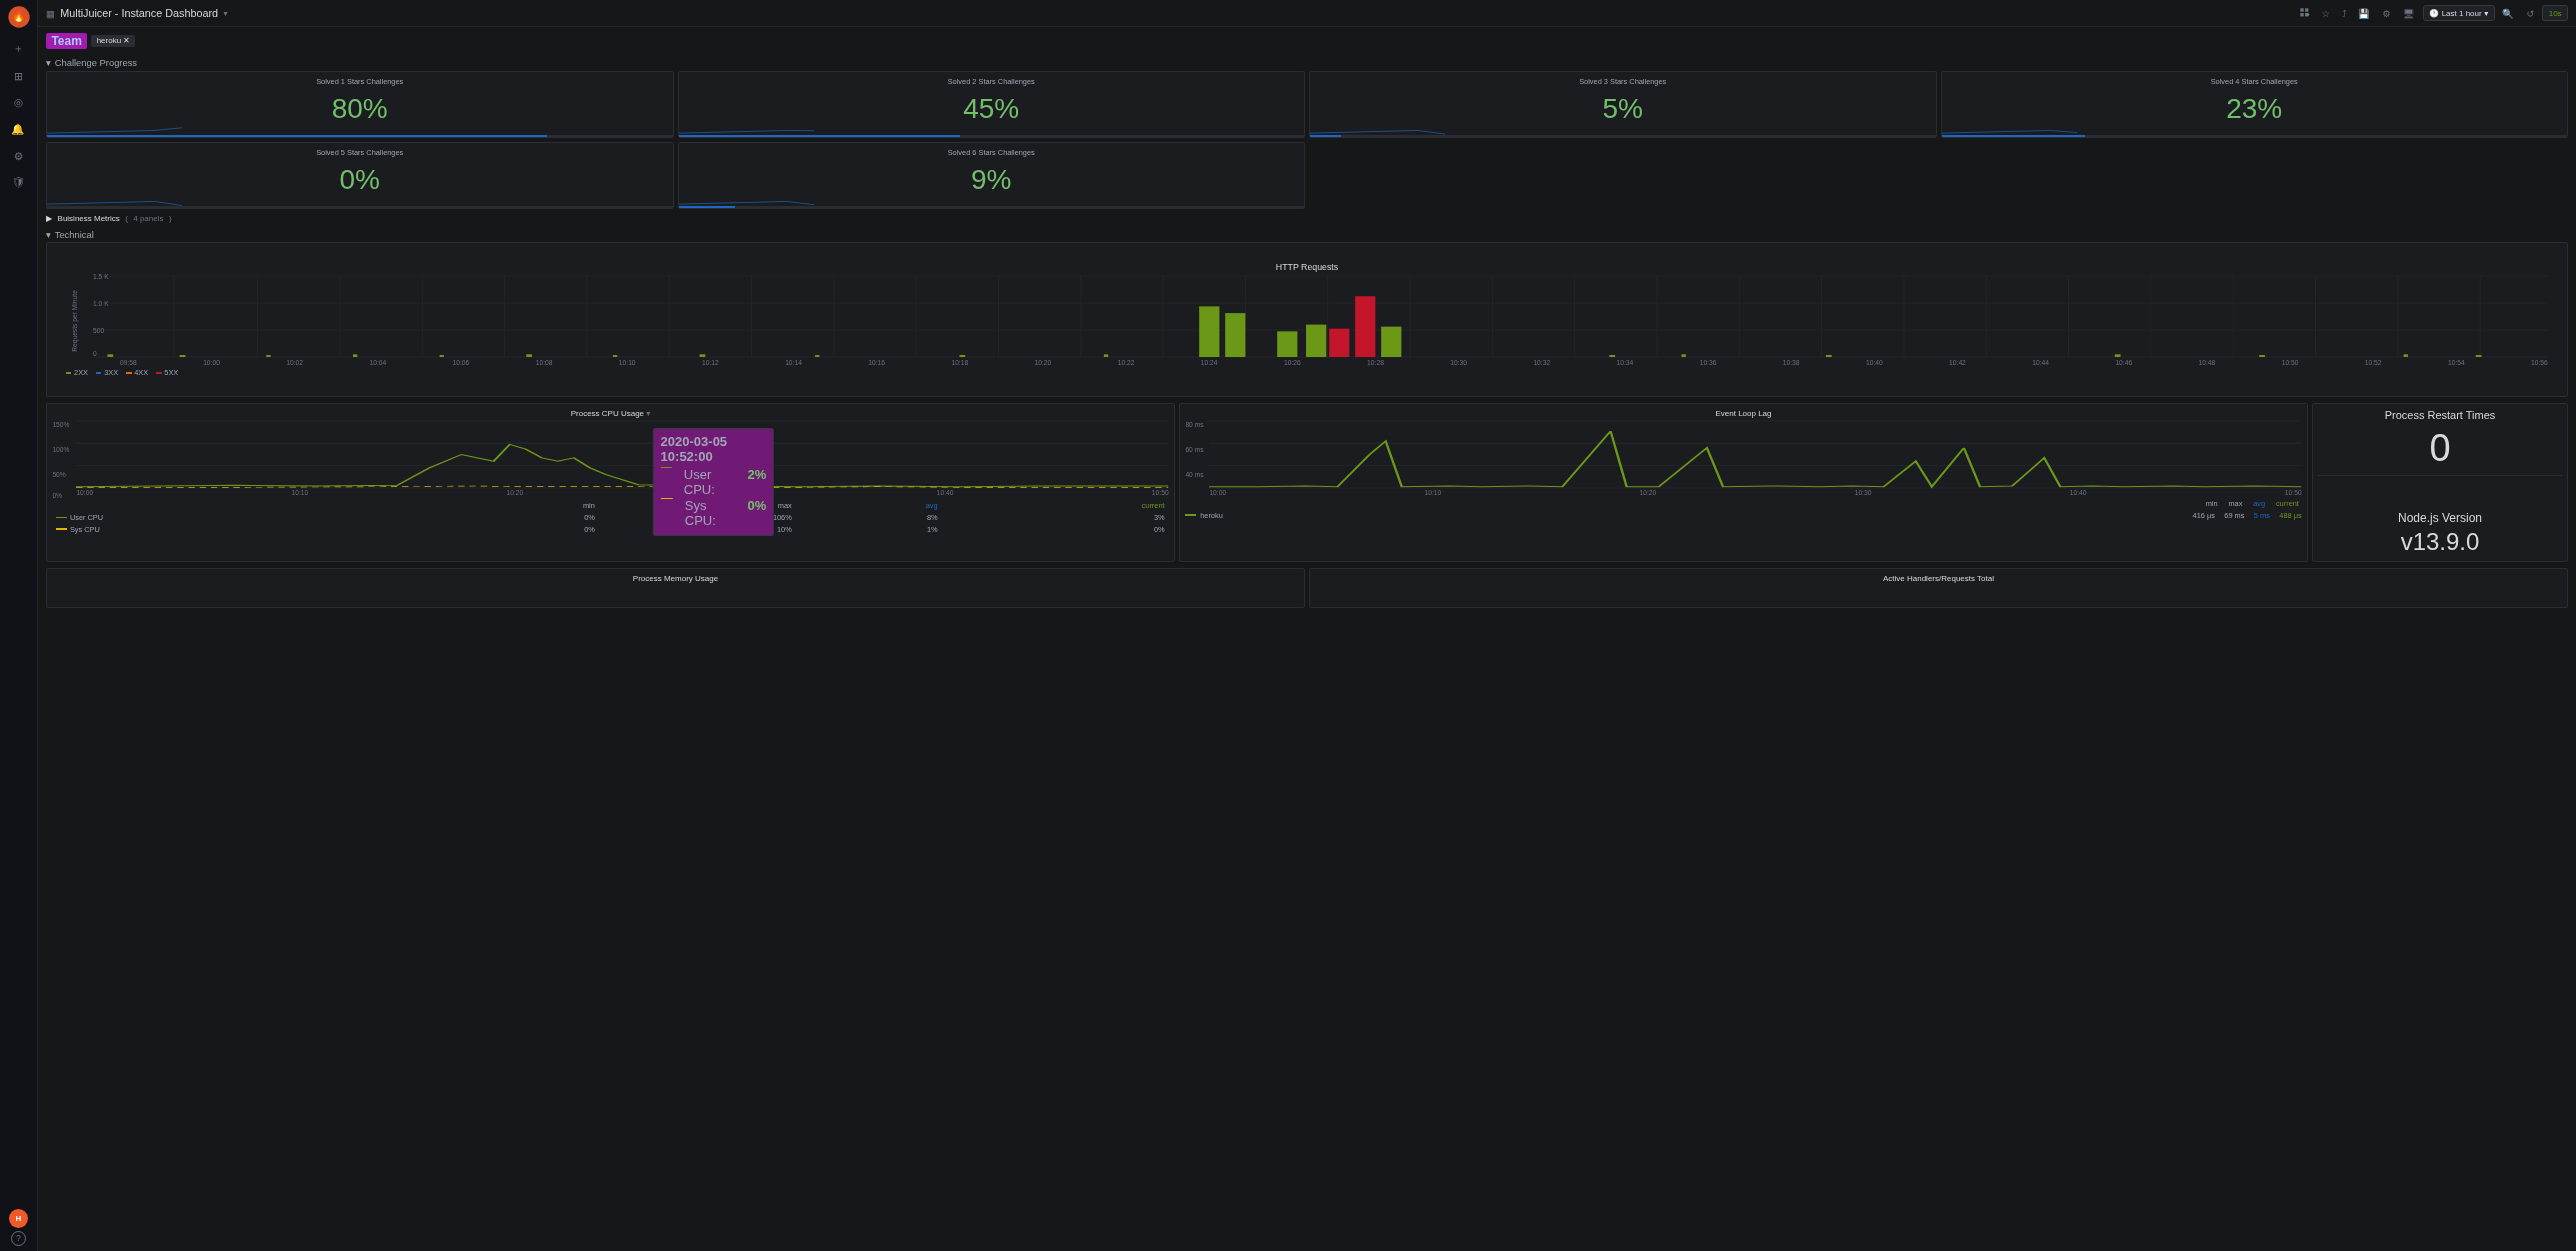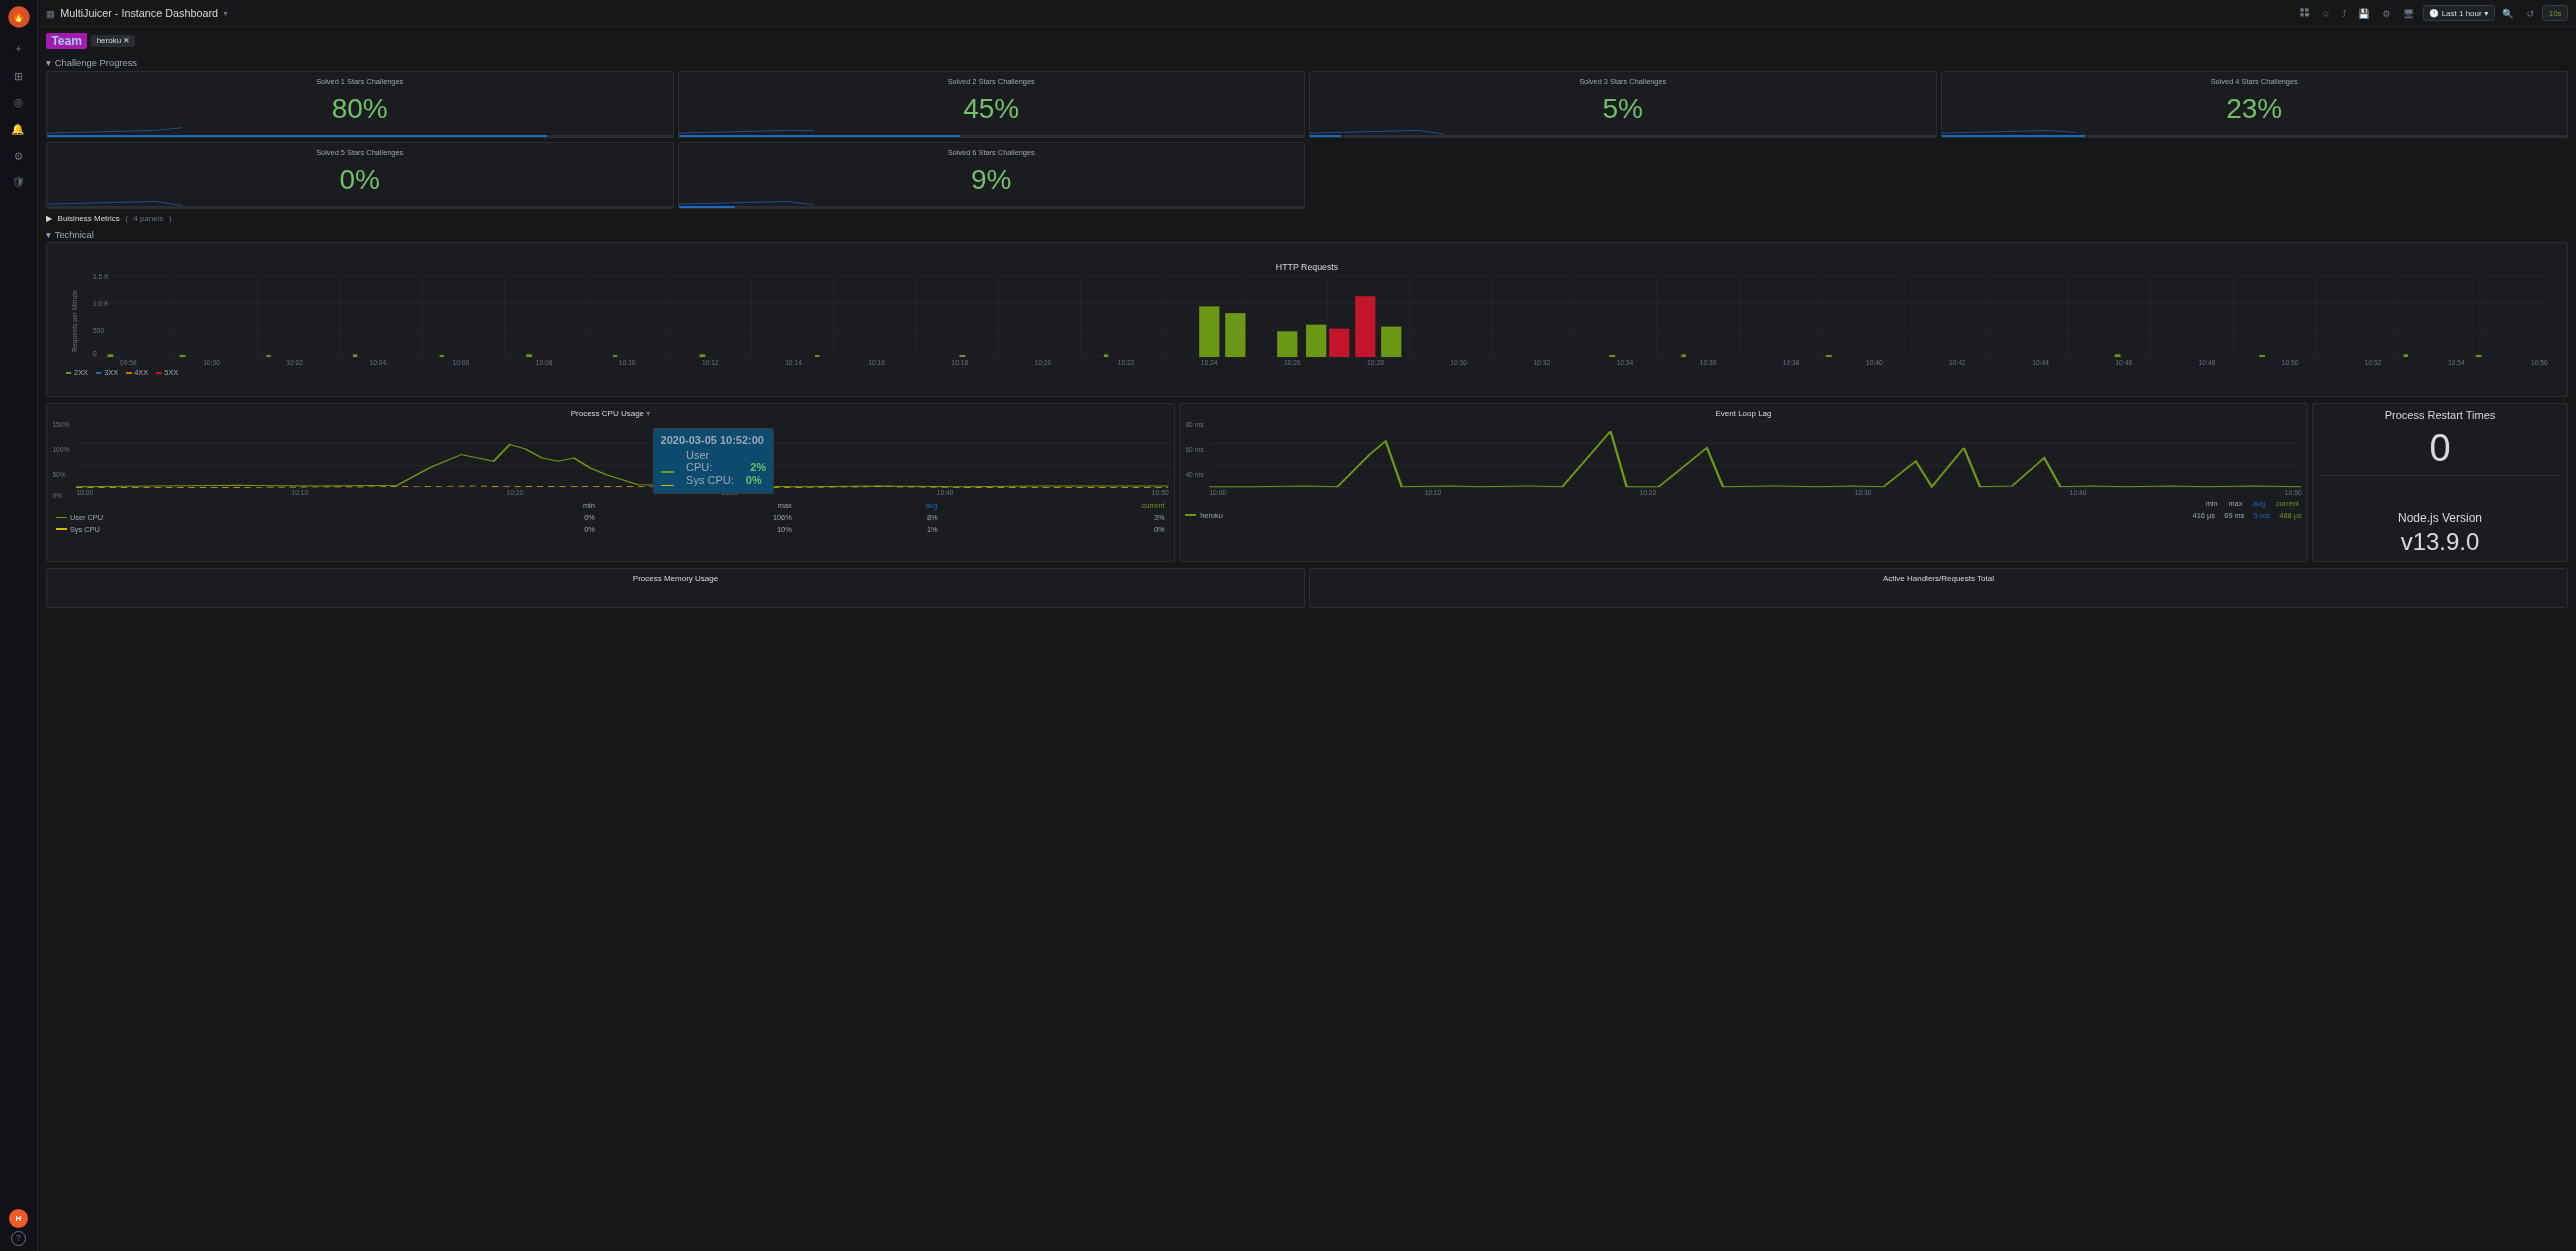--- a/index.html
+++ b/index.html
@@ -287,39 +287,39 @@
     .small-chart-title {
       text-align: center;
       font-size: 8px;
       color: #d8d9da;
       margin-bottom: 2.7px;
     }
 
     
     .tooltip-box {
       position: absolute;
-      background: #0c4a6e;
+      background: #701a75;
       border: 0.7px solid #363b40;
       border-radius: 2px;
       padding: 5.4px 6.7px;
-      font-size: 11px;
+      font-size: 13px;
       z-index: 10;
       pointer-events: none;
       top: 17px;
       left: 50%;
       transform: translateX(-20%);
     }
     .tooltip-date {
       color: #9fa7b3;
       margin-bottom: 2.7px;
       font-weight: 600;
     }
     .tooltip-row {
       display: flex;
-      align-items: flex-end;
+      align-items: flex-start;
       gap: 12px;
       margin-bottom: 1.3px;
     }
     .tooltip-line {
       width: 13.5px;
       height: 1.3px;
       display: inline-block;
     }
     .tooltip-label { color: #9fa7b3; }
     .tooltip-val { color: #73bf69; font-weight: bold; }

